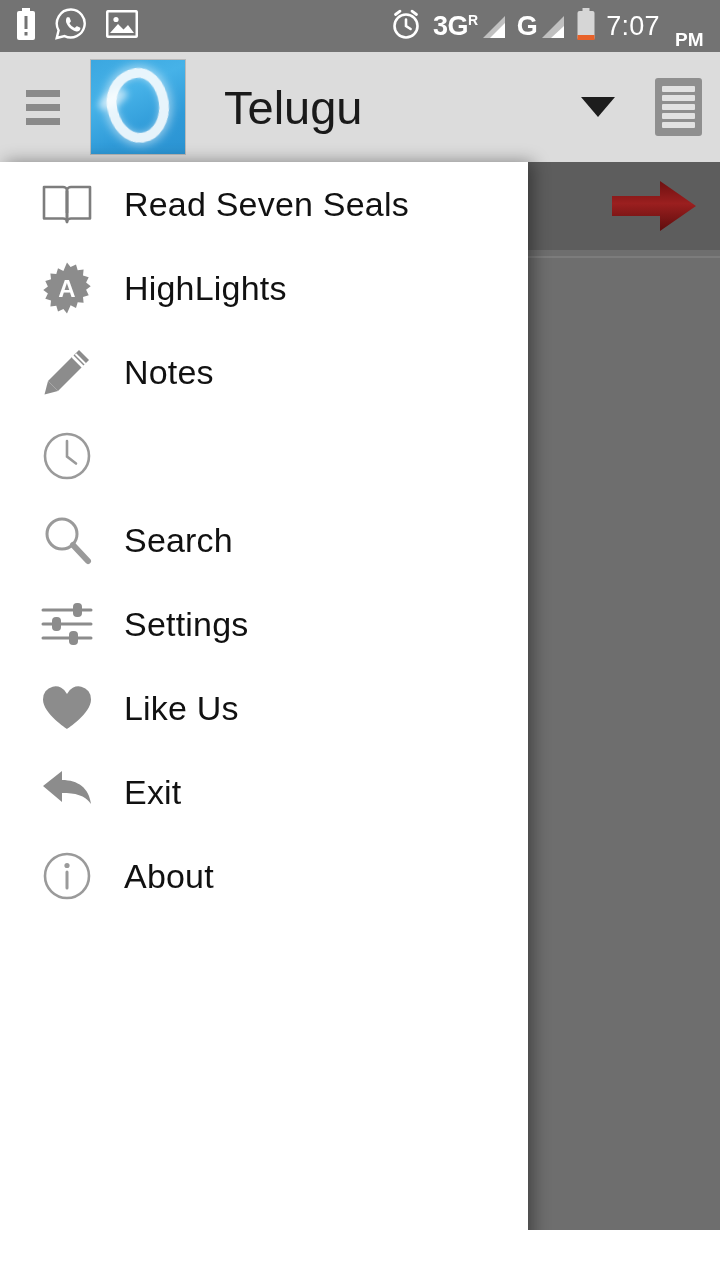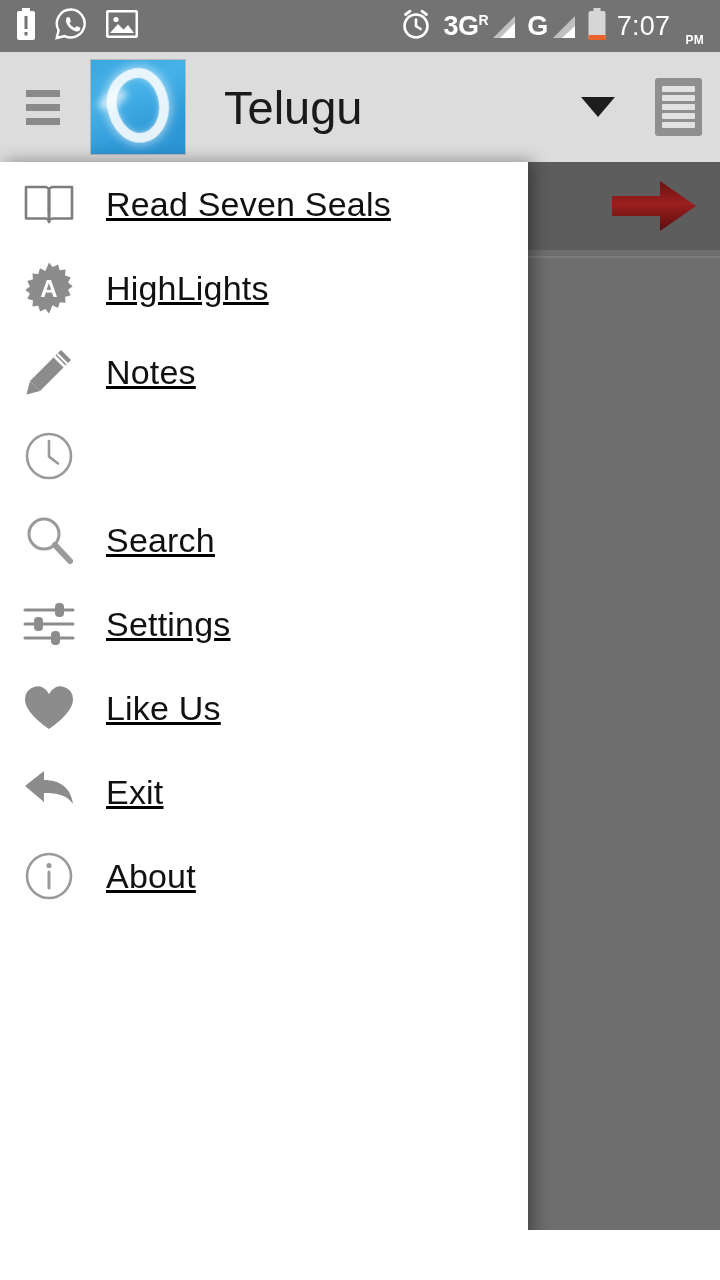--- a/index.html
+++ b/index.html
@@ -19,21 +19,21 @@
   #status-left { display:flex; align-items:center; gap:18px; }
   #status-right { display:flex; align-items:center; gap:10px; margin-left:auto; }
   .sicon { display:block; }
   .net-group { display:flex; align-items:flex-end; gap:1px; }
   .net-label {
     font-size:27px; font-weight:600; line-height:1; letter-spacing:-.5px;
     color:#fff; position:relative;
   }
   .net-label sup { font-size:14px; font-weight:700; vertical-align:super; line-height:0; }
   .clock-text { font-size:27px; font-weight:400; color:#fff; letter-spacing:.3px; }
-  .clock-ampm { font-size:12px; font-weight:600; margin-left:5px; letter-spacing:.3px;margin-top:28px; }
+  .clock-ampm { font-size:19px; font-weight:600; margin-left:5px; letter-spacing:.3px;margin-top:28px; }
 
   
   #app-bar {
     position:absolute; left:0; top:52px; width:720px; height:110px;
     background:#dcdcdc; display:flex; align-items:center; z-index:5;
   }
   #hamburger-btn {
     width:86px; height:110px; display:flex; flex-direction:column;
     align-items:center; justify-content:center; gap:7px;
   }
@@ -98,21 +98,21 @@
   #reader-text p { margin:0; }
   .pgap { height:56px; }
 
   
   #drawer {
     position:absolute; left:0; top:162px; width:528px; height:1118px;
     background:#ffffff; z-index:10;
     box-shadow:5px 0 16px rgba(0,0,0,.40);
   }
   .drawer-item {
-    height:84px; display:flex; align-items:center; padding-left:16px;text-decoration:underline;
+    height:84px; display:flex; align-items:center; padding-left:34px;
   }
   .drawer-icon {
     width:66px; height:66px; flex:0 0 66px;
     display:flex; align-items:center; justify-content:center;
   }
   .drawer-label {
     margin-left:24px; font-size:34px; color:#111111; font-weight:400;
     white-space:nowrap; letter-spacing:.2px;
   }
   .drawer-icon svg { display:block; }

